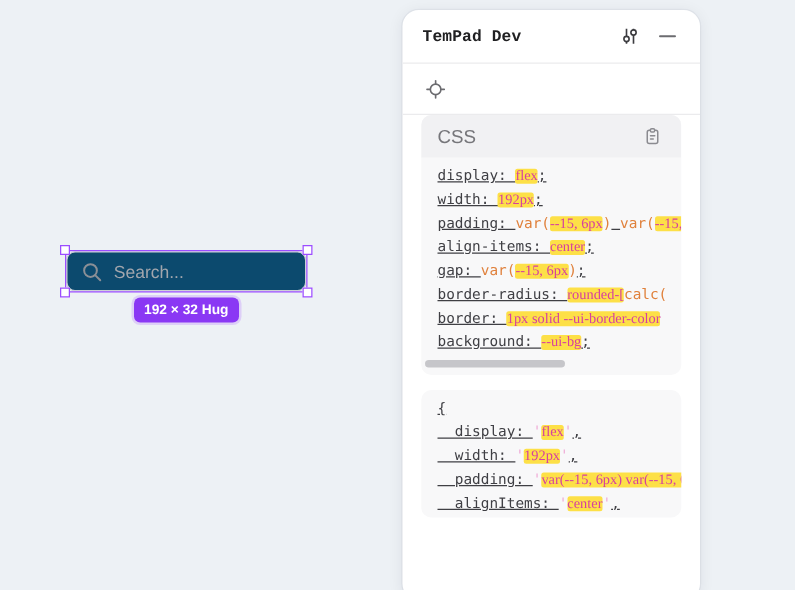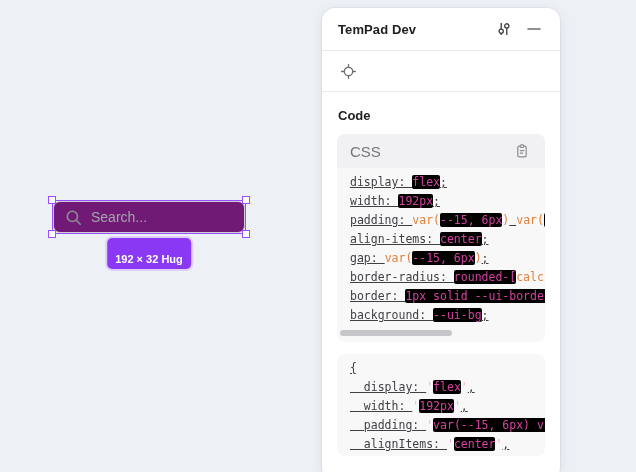--- a/index.html
+++ b/index.html
@@ -6,68 +6,68 @@
   body {
     width:636px; height:472px; overflow:hidden; position:relative;
     background:#edf1f5;
     font-family:"Liberation Sans", sans-serif;
     -webkit-font-smoothing:antialiased;
   }
 
   
   .sel-wrap { position:absolute; left:53px; top:201px; width:192px; height:32px; }
   .search-input {
-    position:absolute; inset:0; background:#701a75;
+    position:absolute; inset:0; background:#0c4a6e;
     border:1px solid #ccd0d6; border-radius:7px; box-sizing:border-box;
     display:flex; align-items:center; gap:9px; padding:12px 11px;
   }
   .search-placeholder { color:#a2a6ad; font-size:14px; }
   .sel-outline {
     position:absolute; inset:-1px; border:1.5px solid #9b4dff;
     pointer-events:none;
   }
   .handle {
     position:absolute; width:8px; height:8px; background:#ffffff;
     border:1px solid #9b4dff; box-sizing:border-box;
   }
   .h-tl { left:-5px; top:-5px; } .h-tr { right:-5px; top:-5px; }
   .h-bl { left:-5px; bottom:-5px; } .h-br { right:-5px; bottom:-5px; }
   .size-badge {
     position:absolute; top:37px; left:50%; transform:translateX(-50%);
     background:#8a38f4; color:#ffffff; font-size:11px; font-weight:bold;
-    padding:15px 8px 4px; border-radius:5px; white-space:nowrap;
+    padding:4px 8px 4px; border-radius:5px; white-space:nowrap;
     box-shadow:0 0 0 2px rgba(176,108,255,0.25);
   }
 
   
   .panel {
     position:absolute; left:322px; top:8px; width:238px; height:472px;
     background:#ffffff; border-radius:13px; box-sizing:border-box;
     box-shadow:0 2px 12px rgba(20,30,50,0.08), 0 0 0 1px rgba(20,30,50,0.04);
     overflow:hidden;
   }
   .prow { display:flex; align-items:center; padding:0 16px; border-bottom:1px solid #ebebed; }
   .prow-header { height:42px; }
   .prow-component { height:40px; }
-  .ptitle { font-weight:bold; font-size:13px; color:#202022; flex:1; letter-spacing:0.1px; }
+  .ptitle { font-weight:bold; font-size:13px; color:#202022; flex:1; letter-spacing:0.1px;font-family:Liberation Mono, monospace; }
   .icon-btn { display:flex; align-items:center; justify-content:center; width:20px; height:20px; }
   .icon-btn + .icon-btn { margin-left:10px; }
   .section-title { font-weight:bold; font-size:13px; color:#202022; padding:16px 16px 11px; }
 
   .code-block { margin:0 15px 12px; border-radius:8px; overflow:hidden; background:#f8f8f9; }
   .code-head { background:#f1f1f3; height:34px; display:flex; align-items:center; padding:0 13px; }
   .code-label { color:#76767a; font-size:15px; flex:1; }
   .code-body {
     padding:5px 0 2px 13px; font-family:"DejaVu Sans Mono", monospace;
     font-size:11.5px; line-height:19px; white-space:pre; overflow:hidden;
     color:#3f3f44;
   }
   .code-line { height:19px; }
   .tok-p { color:#3f3f44;text-decoration:underline; }
-  .tok-v { color:#d6409f; background:#000000; border-radius:2px; }
+  .tok-v { color:#d6409f; background:#fde047; border-radius:2px;font-family:Liberation Serif, serif; }
   .tok-f { color:#e0813c; }
   .tok-q { color:#efaed8; }
   .hscrollbar { height:6px; width:112px; border-radius:3px; background:#c6c6ca; margin:3px 0 6px 3px; }
 
   svg { display:block; }
 </style>
 </head>
 <body>
 
 <div class="sel-wrap">
@@ -112,21 +112,20 @@
       <svg width="17" height="17" viewBox="0 0 17 17" fill="none" stroke="#6c6c70" stroke-width="1.3" stroke-linecap="round">
         <circle cx="8.5" cy="8.5" r="4.2"></circle>
         <line x1="8.5" y1="1.6" x2="8.5" y2="4.2"></line>
         <line x1="8.5" y1="12.8" x2="8.5" y2="15.4"></line>
         <line x1="1.6" y1="8.5" x2="4.2" y2="8.5"></line>
         <line x1="12.8" y1="8.5" x2="15.4" y2="8.5"></line>
       </svg>
     </span>
   </div>
 
-  <div class="section-title">Code</div>
 
   <div class="code-block">
     <div class="code-head">
       <span class="code-label">CSS</span>
       <span class="icon-btn">
         <svg width="16" height="16" viewBox="0 0 16 16" fill="none" stroke="#8b8b90" stroke-width="1.2" stroke-linecap="round">
           <rect x="3.8" y="3.2" width="8.4" height="10.6" rx="1.6"></rect>
           <rect x="6.3" y="1.9" width="3.4" height="2.6" rx="1" fill="#f1f1f3"></rect>
           <line x1="6.4" y1="7.6" x2="9.8" y2="7.6"></line>
           <line x1="6.4" y1="10.2" x2="8.6" y2="10.2"></line>

